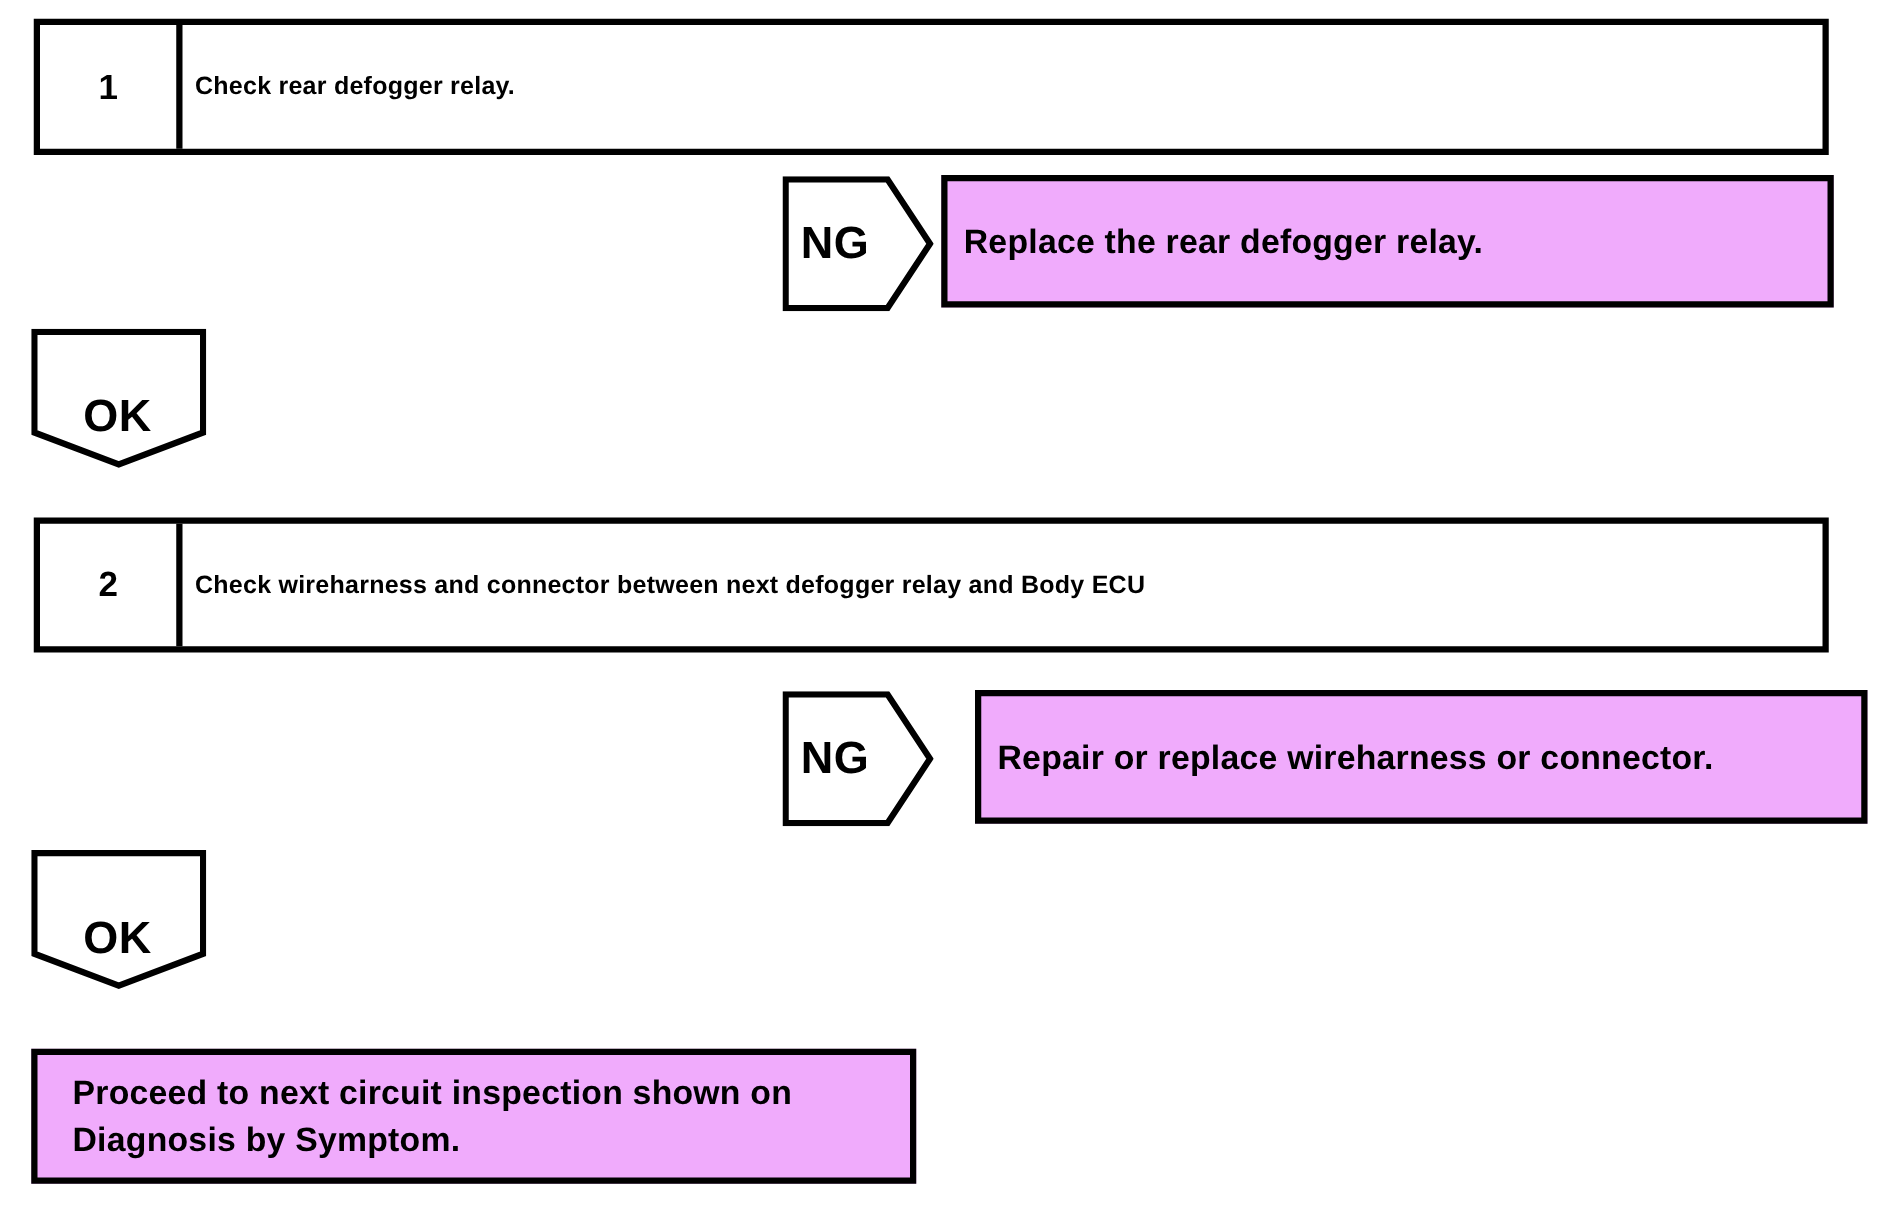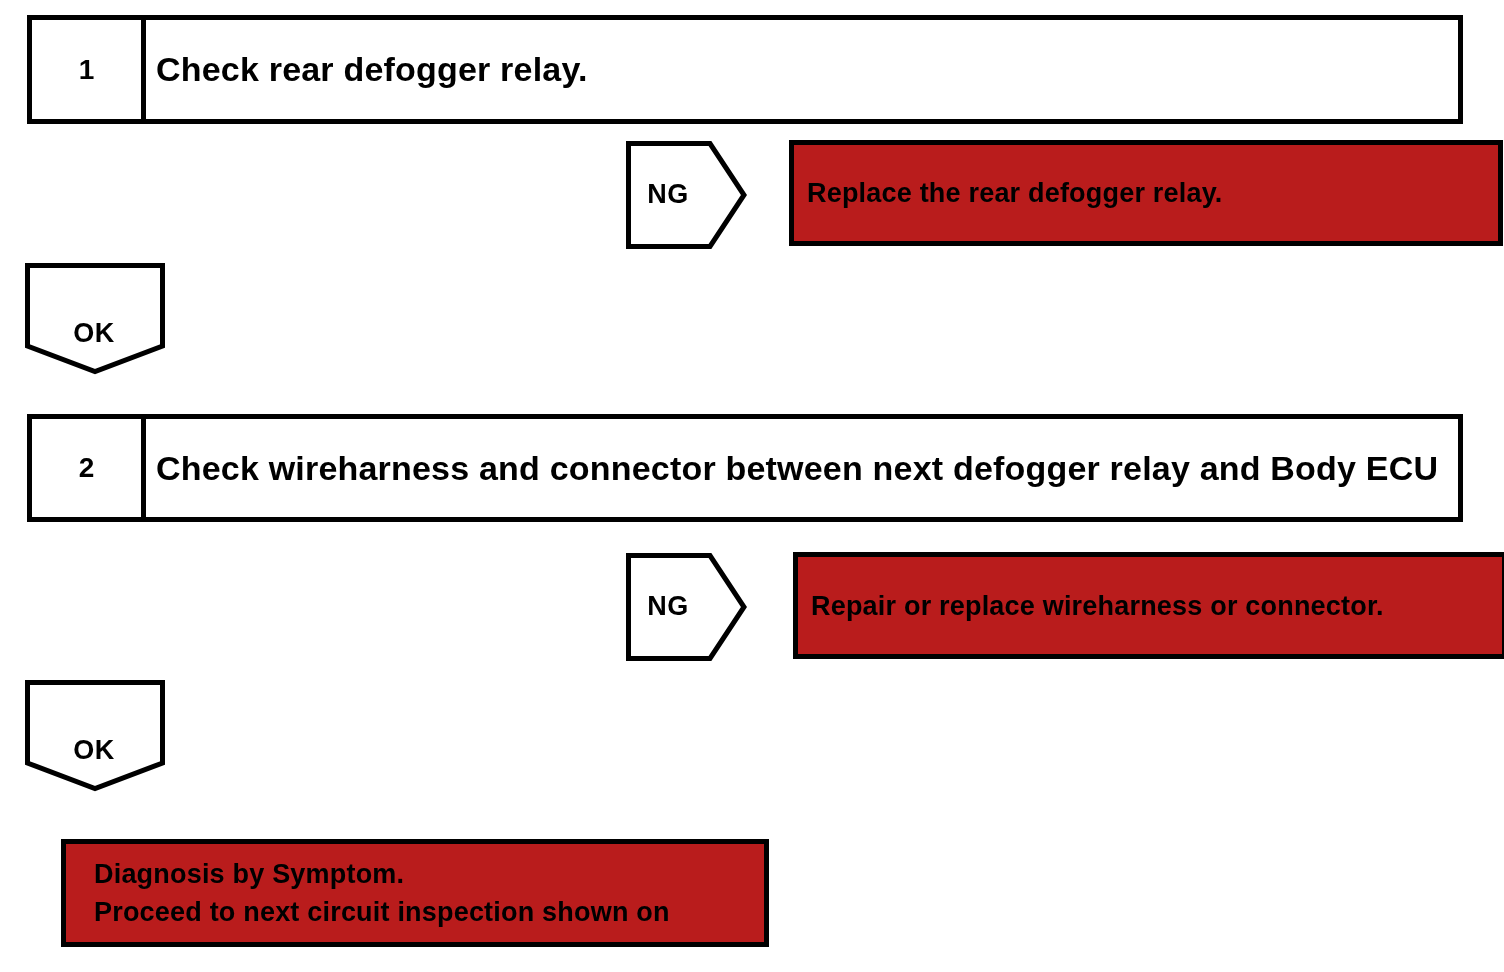--- a/index.html
+++ b/index.html
@@ -36,50 +36,49 @@
     justify-content: center;
     font-size: 28px;
   }
   .step-text {
     flex: 1;
     display: flex;
     flex-direction: column;
     justify-content: center;
     padding-left: 10px;
     padding-right: 14px;
-    font-size: 34px;
+    font-size: 20px;
     line-height: 37px;
     letter-spacing: 0.2px;
   }
 
   
   .plain-box {
     border: 5px solid #000000;
     box-sizing: border-box;
     display: flex;
     flex-direction: column;
     justify-content: center;
-    background: #b91c1c;
+    background: #f0abfc;
     font-size: 27px;
     line-height: 38px;
     letter-spacing: 0.2px;
-    margin-left: 36px;
   }
   .result-box { padding-left: 13px; padding-right: 10px; }
   .terminal-box { padding-left: 28px; padding-right: 12px; }
 
   
   .tag { position: absolute; }
   .tag svg { display: block; }
   .tag-label {
     position: absolute;
     display: flex;
     align-items: center;
     justify-content: center;
-    font-size: 27px;
+    font-size: 36px;
     letter-spacing: 0.5px;
   }
   .ng-label { left: 0; top: 0; width: 84px; height: 106px; }
   .ok-label { left: 0; top: 0; width: 138px; height: 84px; margin-top: 28px; }
 </style>
 </head>
 <body>
 
 <div class="canvas">
 
@@ -115,29 +114,29 @@
     </div>
   </div>
 
   <div class="tag" style="left:626px; top:553px;">
     <svg width="121" height="108" viewBox="0 0 121 108">
       <polygon points="2.5,2.5 84,2.5 118,54 84,105.5 2.5,105.5" fill="#ffffff" stroke="#000000" stroke-width="5" stroke-linejoin="miter"></polygon>
     </svg>
     <span class="tag-label ng-label">NG</span>
   </div>
 
-  <div class="plain-box result-box abs" style="left:757px; top:552px; width:714px; height:107px;">
+  <div class="plain-box result-box abs" style="left:780px; top:552px; width:714px; height:107px;">
     <div>Repair or replace wireharness or connector.</div>
   </div>
 
   <div class="tag" style="left:25px; top:680px;">
     <svg width="140" height="112" viewBox="0 0 140 112">
       <polygon points="2.5,2.5 137.5,2.5 137.5,83 70,108.5 2.5,83" fill="#ffffff" stroke="#000000" stroke-width="5" stroke-linejoin="miter"></polygon>
     </svg>
     <span class="tag-label ok-label">OK</span>
   </div>
 
   <div class="plain-box terminal-box abs" style="left:25px; top:839px; width:708px; height:108px;">
+    <div>Proceed to next circuit inspection shown on</div>
     <div>Diagnosis by Symptom.</div>
-    <div>Proceed to next circuit inspection shown on</div>
   </div>
 
 </div>
 
 </body></html>

